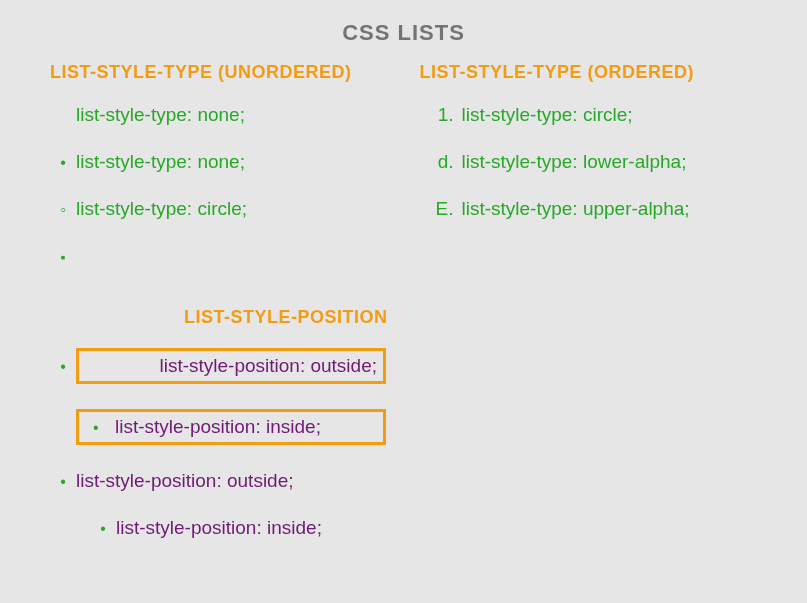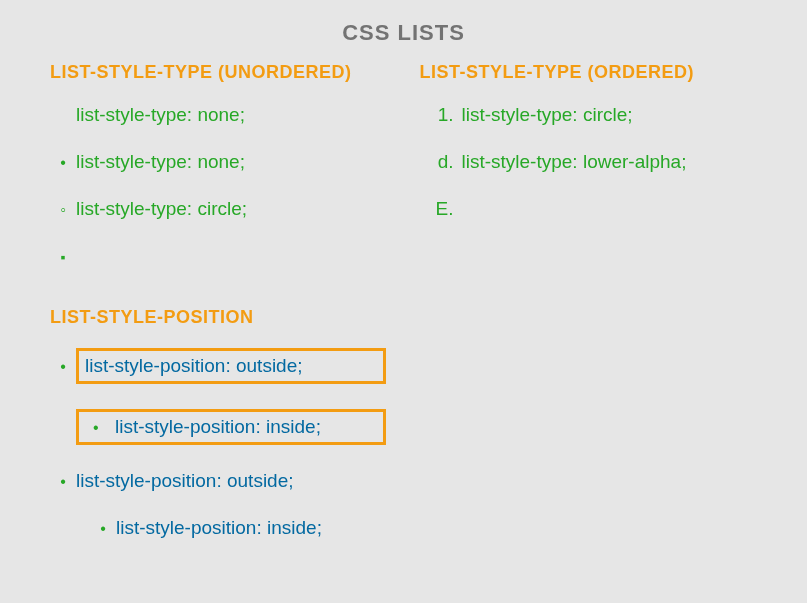--- a/index.html
+++ b/index.html
@@ -71,24 +71,25 @@
     }
     .marker.ord {
       width: 42px;
       text-align: right;
       padding-right: 8px;
       font-size: 19px;
     }
     
     .pos-section {
       margin-top: 15px;
+      text-align: right;
     }
     .pos-row {
       margin-bottom: 25px;
-      color: #0369a1;
+      color: #701a75;
       font-size: 19px;
     }
     .pos1-outside {
       display: flex;
       align-items: center;
     }
     .pos1-outside .marker {
       width: 26px;
     }
     .boxed {
@@ -187,17 +188,18 @@
       <div class="list-line">
         <span class="marker ord">1.</span>
         <span>list-style-type: circle;</span>
       </div>
       <div class="list-line">
         <span class="marker ord">d.</span>
         <span>list-style-type: lower-alpha;</span>
       </div>
       <div class="list-line">
         <span class="marker ord">E.</span>
+        <span>list-style-type: upper-alpha;</span>
       </div>
     </div>
   </div>
 
 </div>
 
 </body></html>

